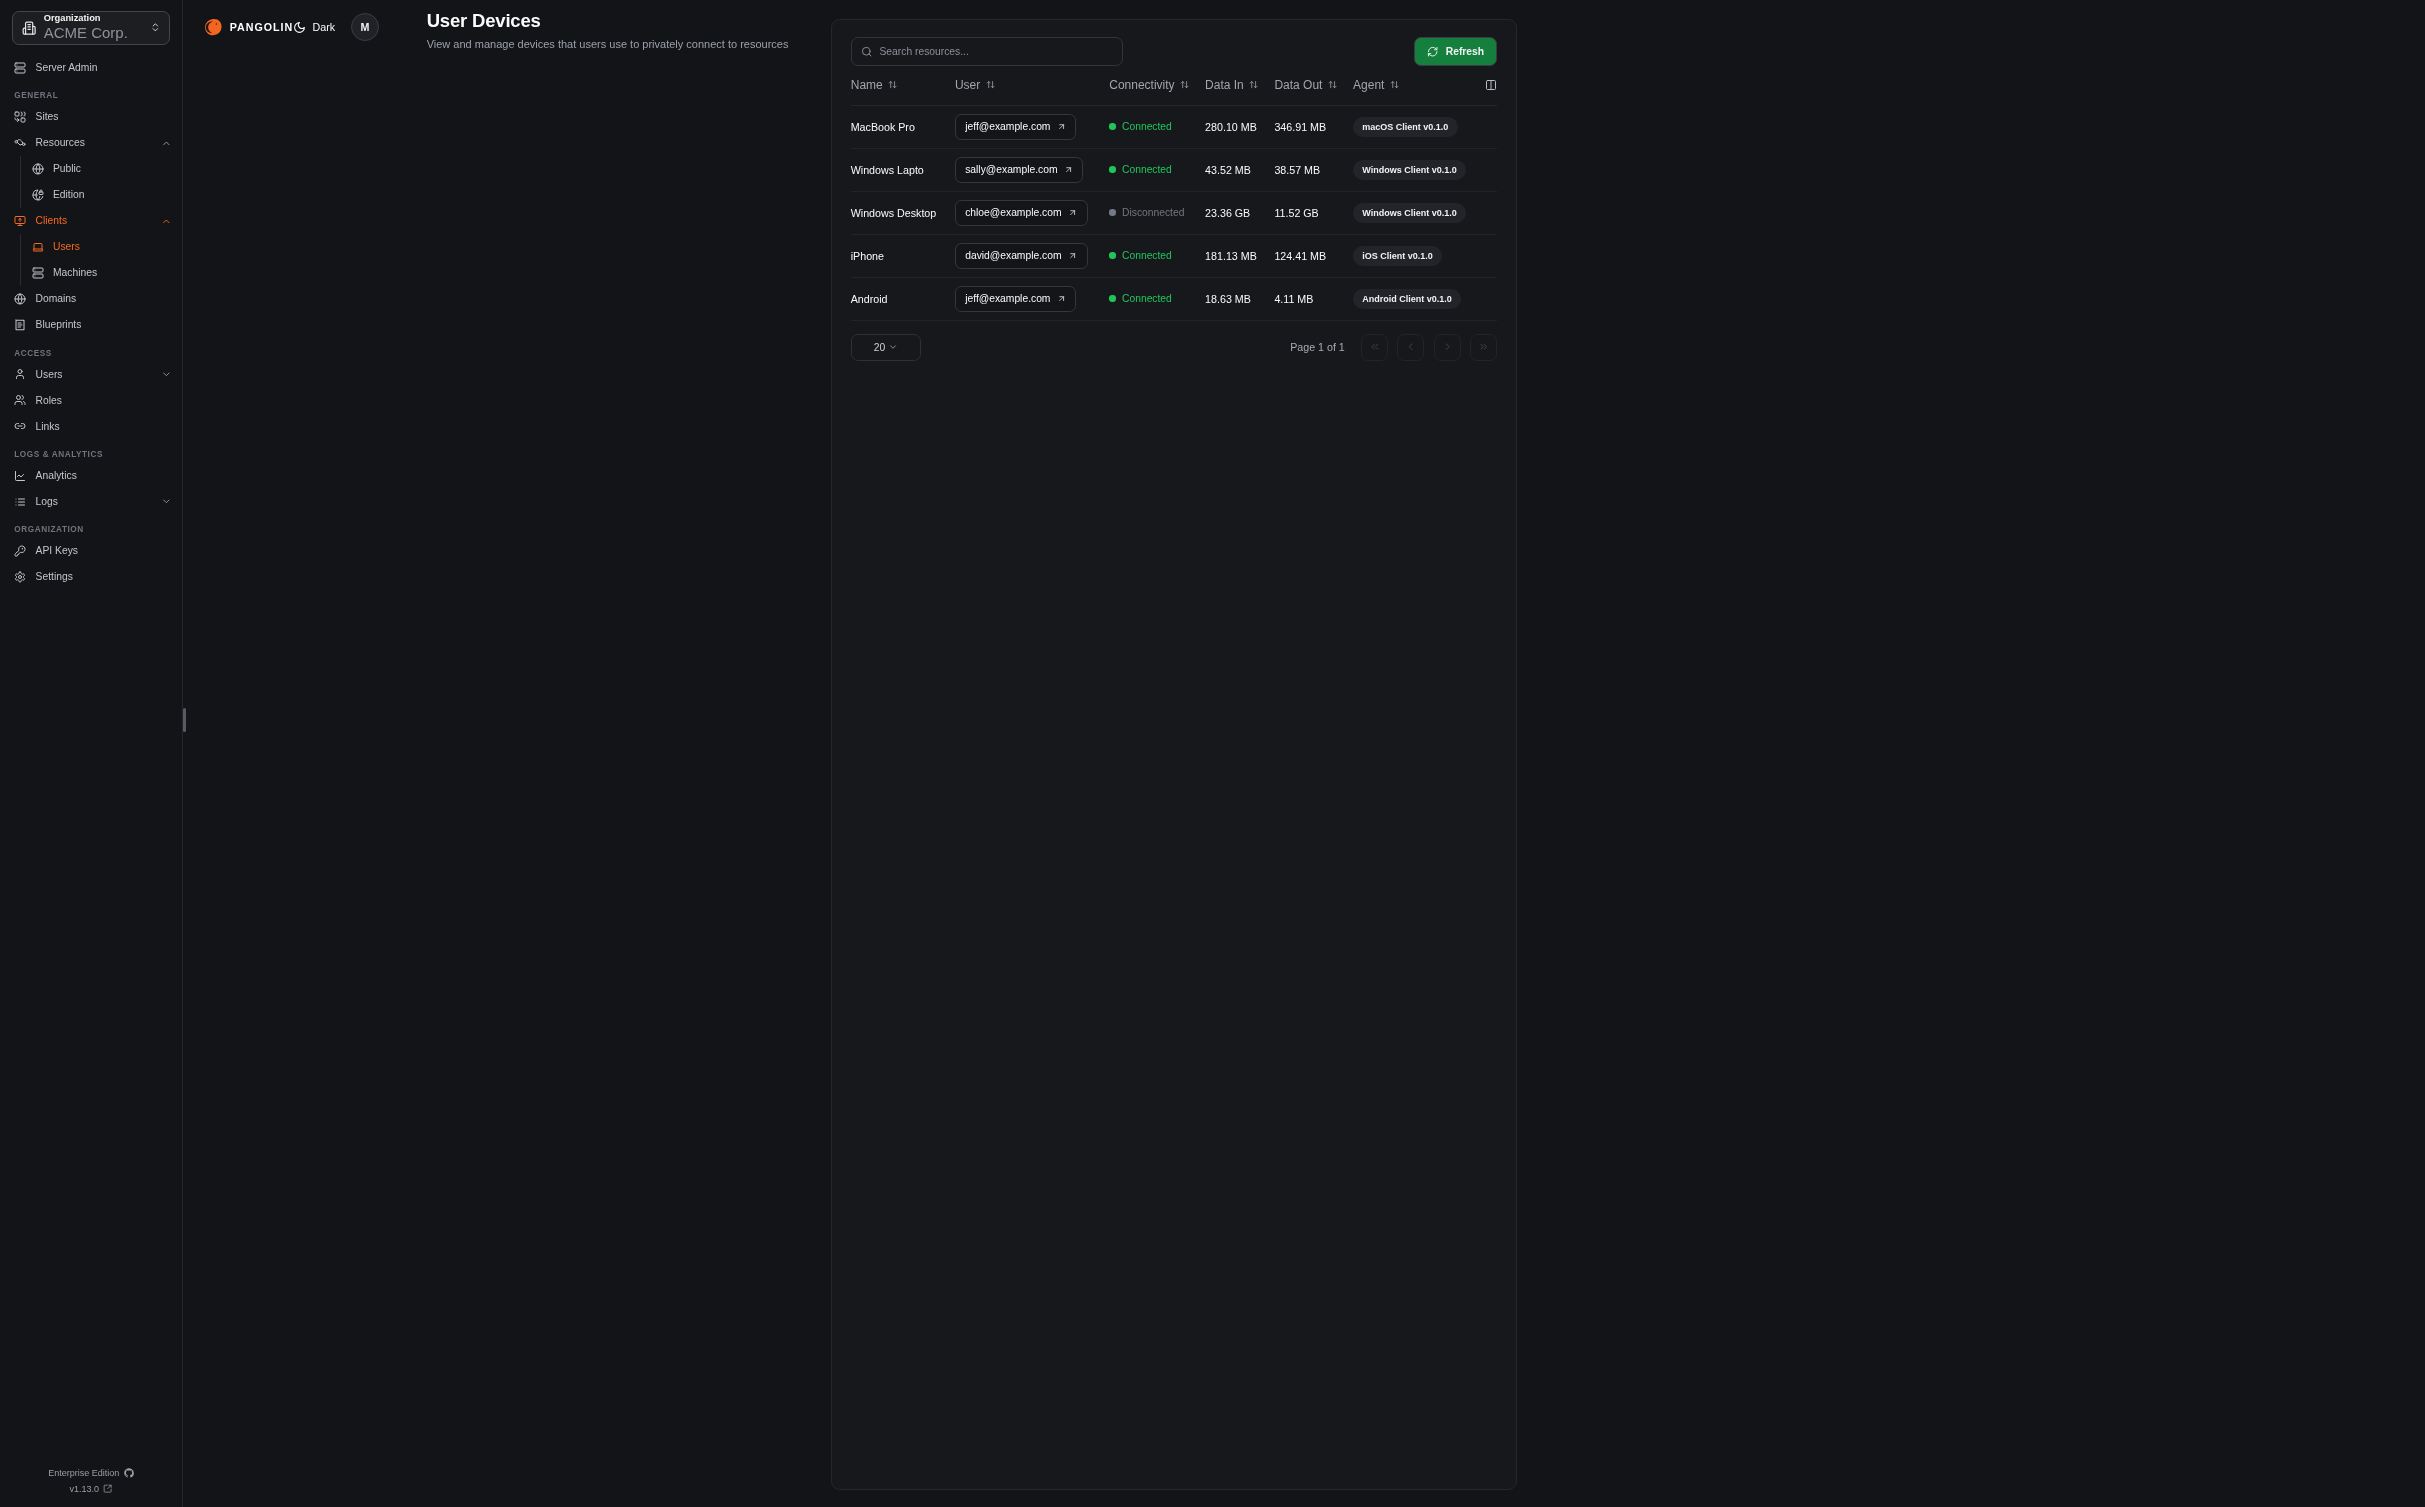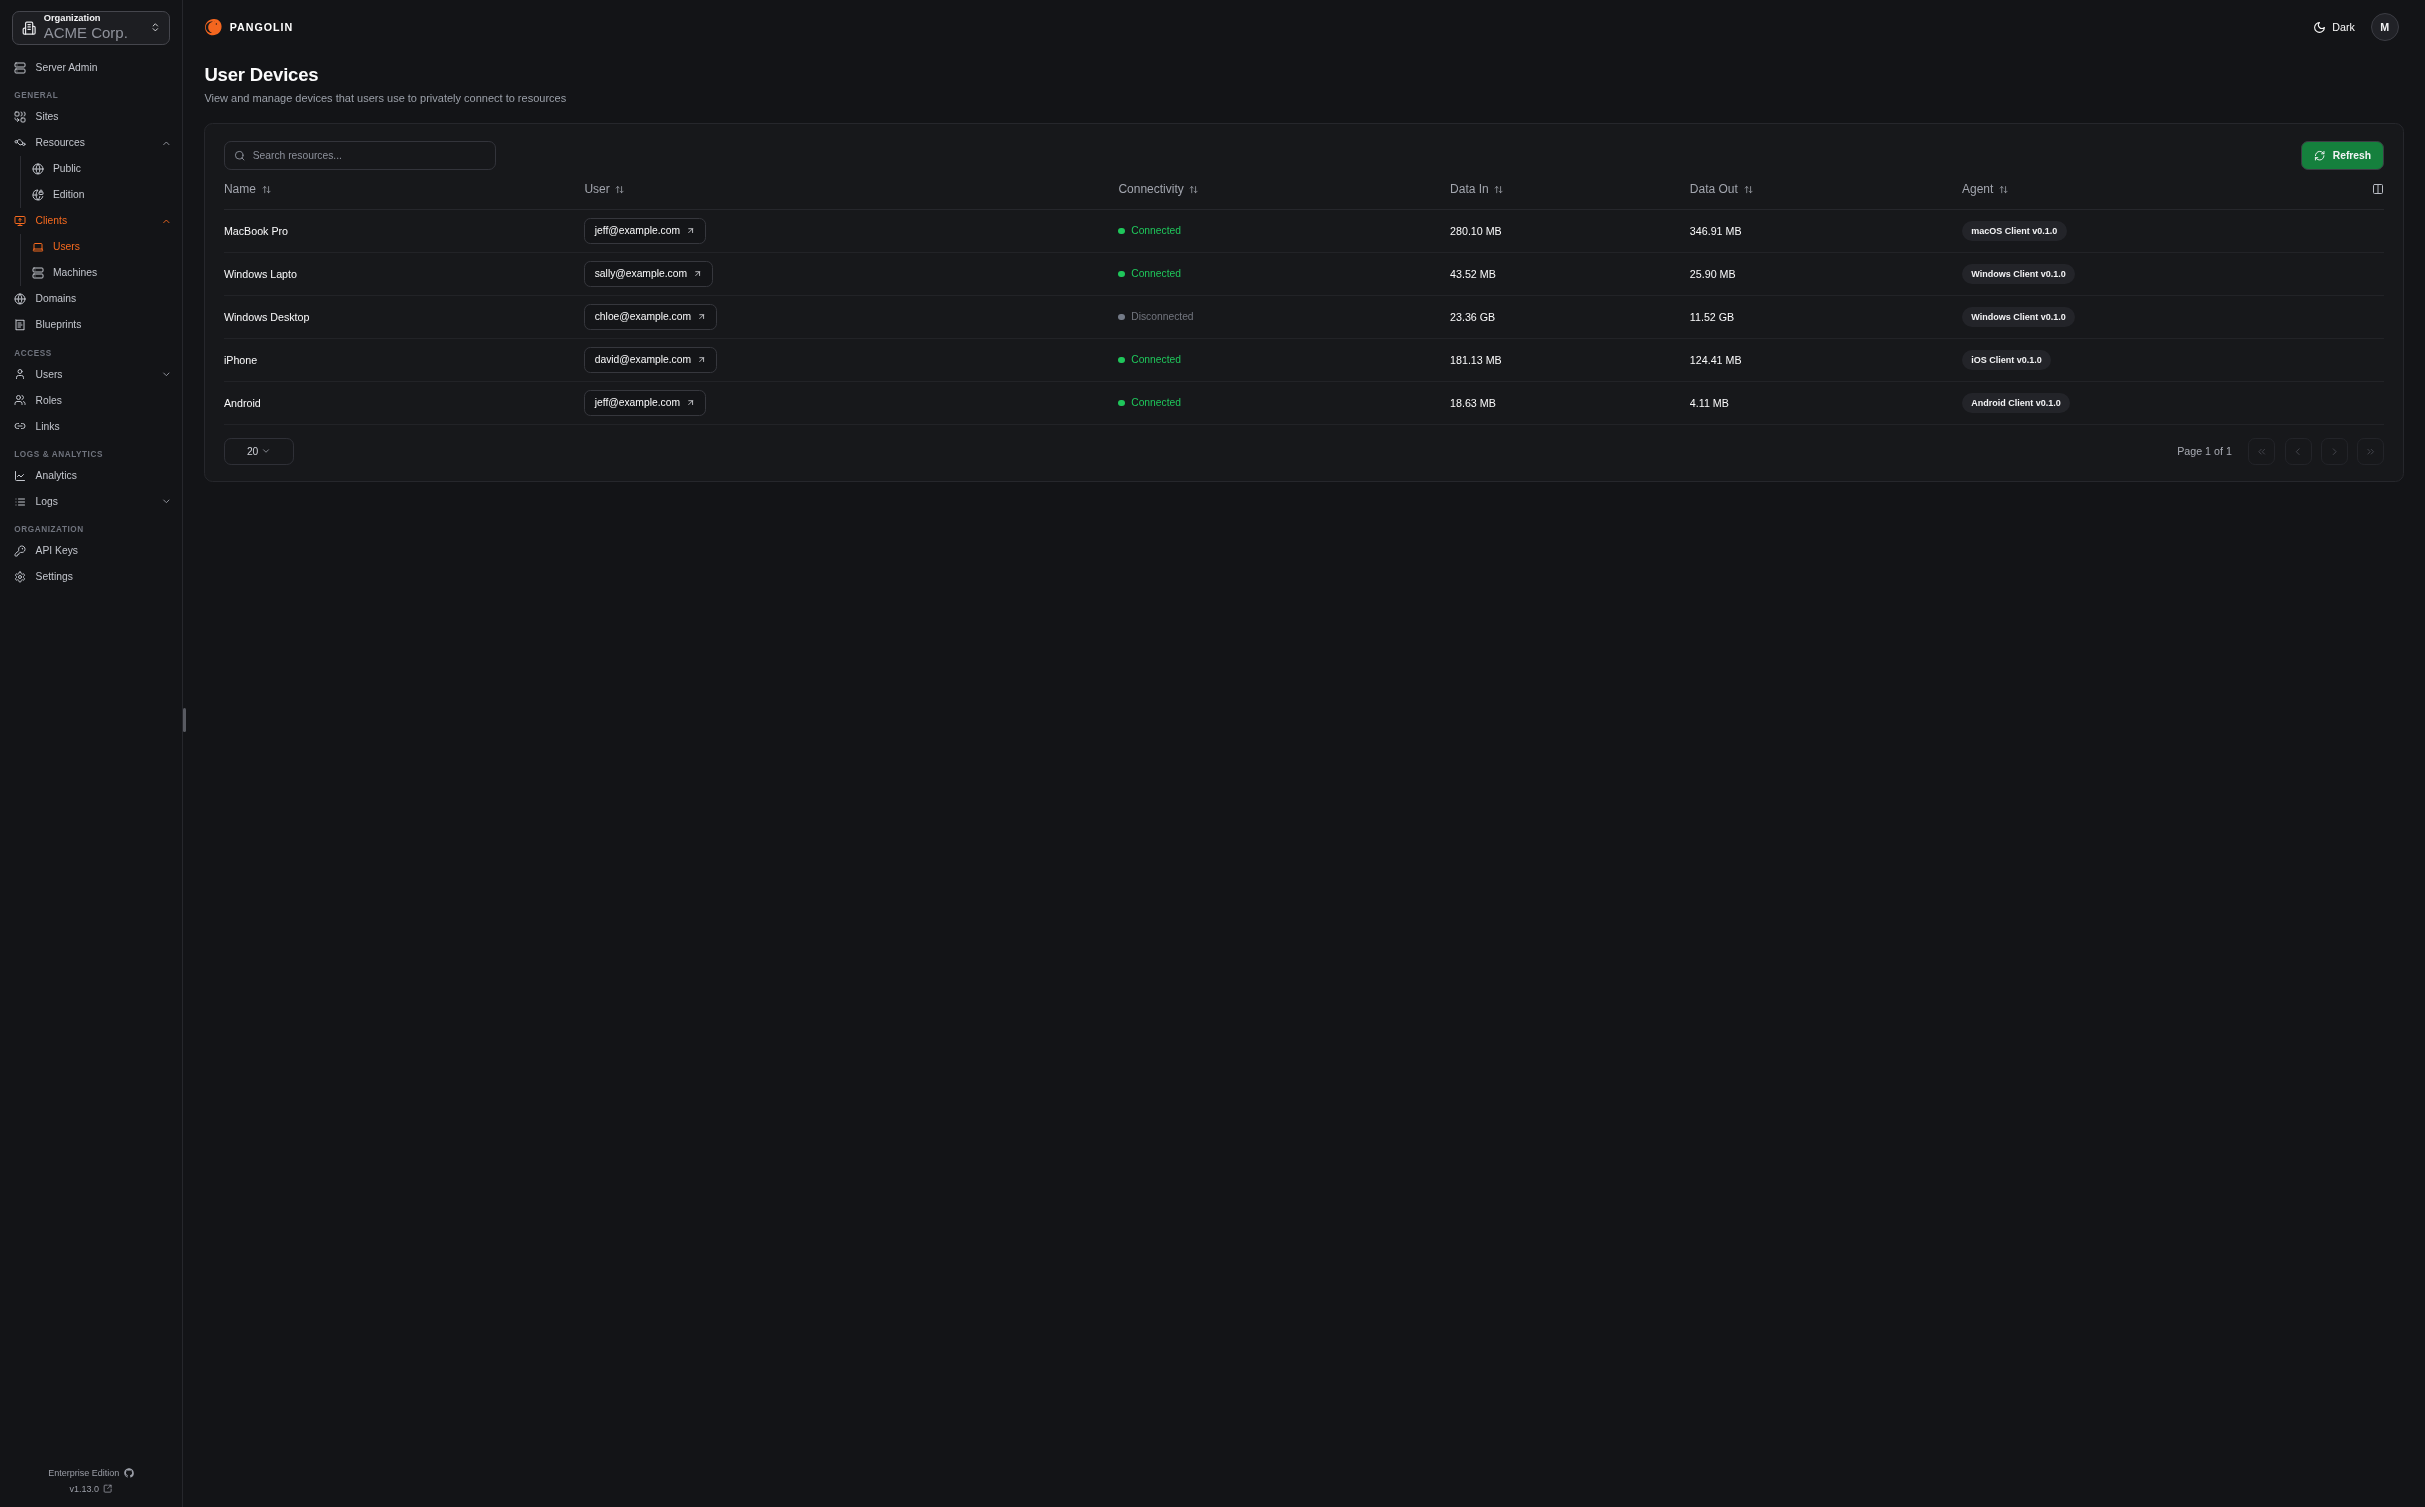--- a/index.html
+++ b/index.html
@@ -45,21 +45,21 @@
 
   .sidebar-footer { text-align:center; color:#9b9ea7; font-size:9px; line-height:1.8; }
   .sidebar-footer .frow { display:flex; align-items:center; justify-content:center; gap:4.3px; cursor:pointer; }
 
   .drag-thumb {
     position:absolute; left:183px; top:47%; width:2.9px; height:24px;
     border-radius:2.1px; background:#585a61; z-index:5;
   }
 
   
-  .main { flex:1; min-width:0; display:flex; flex-direction:column; overflow:auto; }
+  .main { flex:1; min-width:0; display:flex; flex-direction:row; overflow:auto; }
   .topbar {
     height:54px; flex:none; display:flex; align-items:center;
     padding:0 26px 0 21.4px;
   }
   .brand { display:flex; align-items:center; gap:6.4px; }
   .brand-name { font-size:10.7px; font-weight:bold; letter-spacing:.09em; color:#fff; }
   .topbar-right { margin-left:auto; display:flex; align-items:center; gap:15.7px; }
   .theme-toggle { display:flex; align-items:center; gap:6.4px; font-size:10.7px; color:#fafafa; cursor:pointer; }
   .avatar {
     width:28.5px; height:28.5px; border-radius:50%; background:#212227;
@@ -572,21 +572,21 @@
                   <path d="M7 7h10v10"></path>
                   <path d="M7 17 17 7"></path>
                 </svg>
               </span>
             </button></div>
         <div class="status connected">
             <span class="dot"></span>
             <span>Connected</span>
           </div>
         <div>43.52 MB</div>
-        <div>25.90 MB</div>
+        <div>38.57 MB</div>
         <div><span class="agent-badge">Windows Client v0.1.0</span></div>
         <div></div>
       </div>
 
       <div class="tgrid trow">
         <div>Windows Desktop</div>
         <div><button class="user-pill">
               <span>chloe@example.com</span>
               <span>
                 <svg width="9.3" height="9.3" viewBox="0 0 24 24" fill="none" stroke="currentColor" stroke-width="2" stroke-linecap="round" stroke-linejoin="round">

